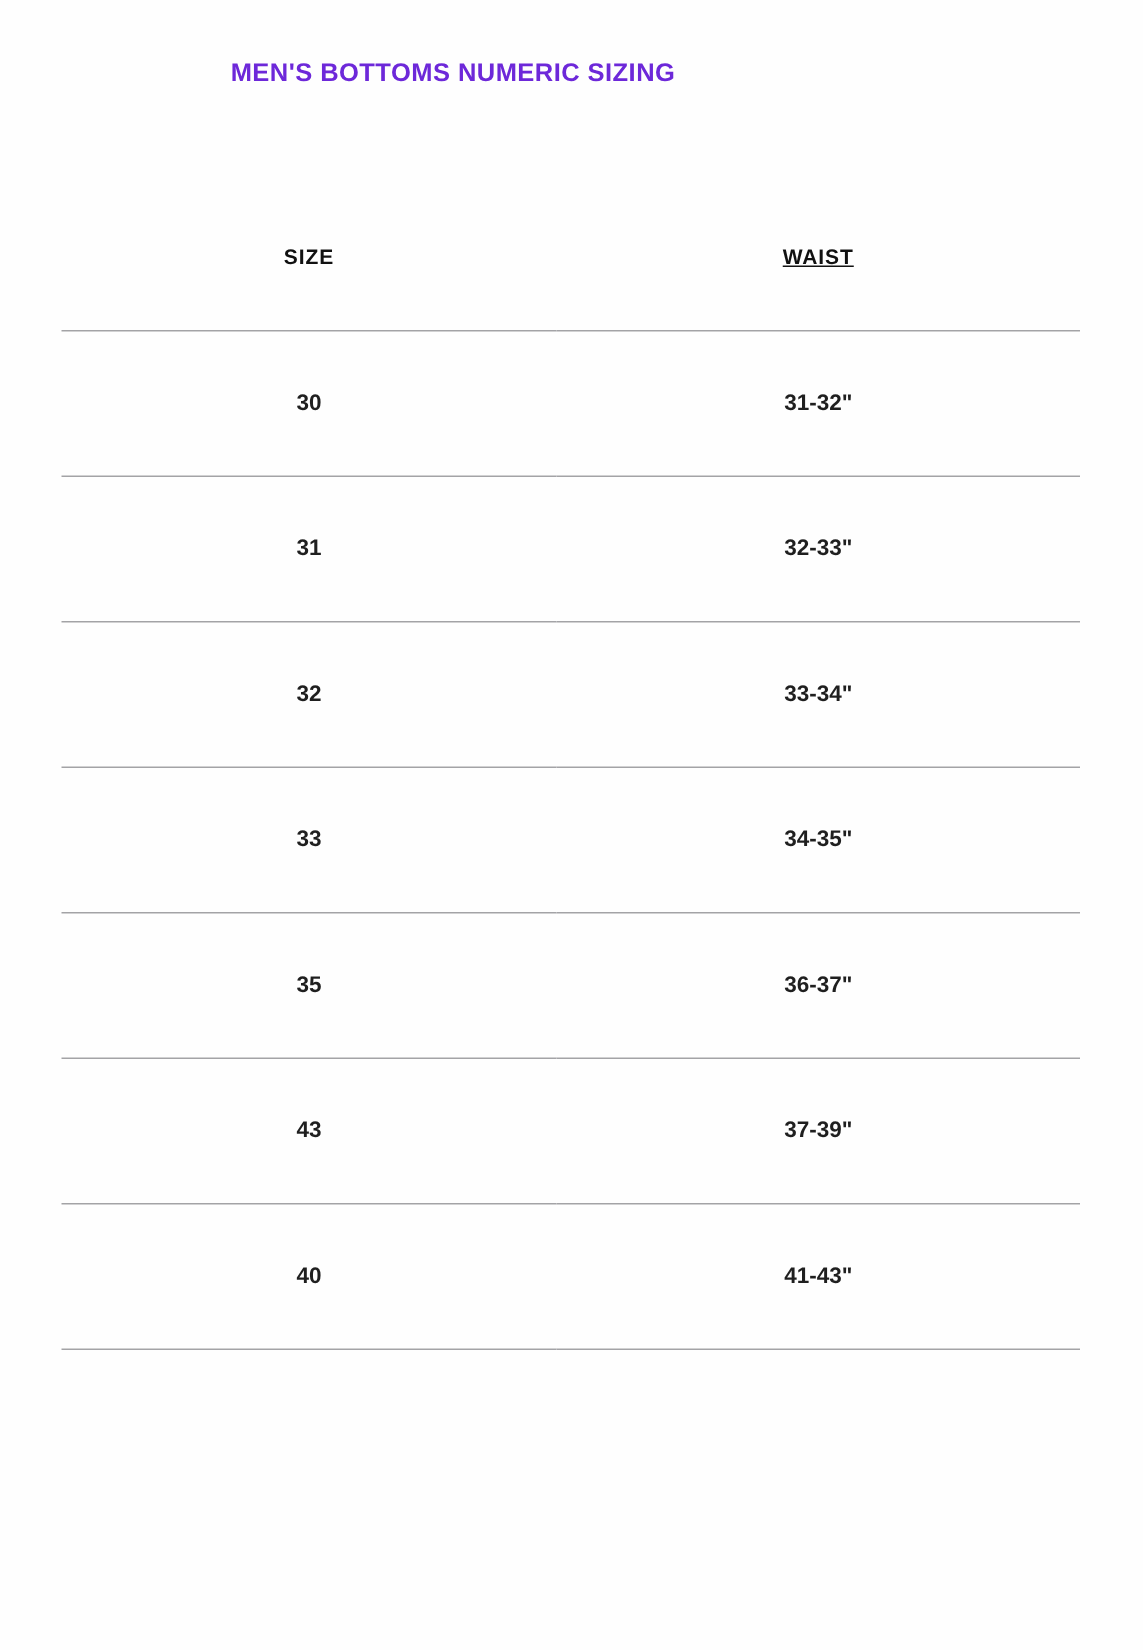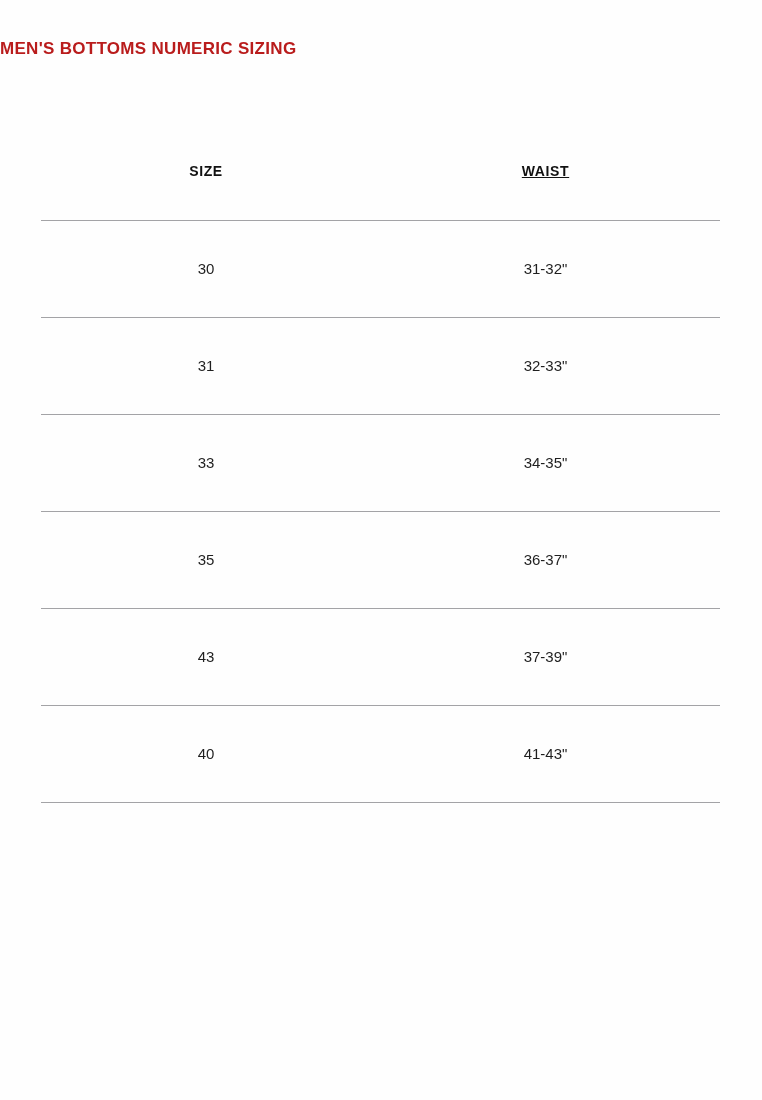--- a/index.html
+++ b/index.html
@@ -21,24 +21,25 @@
     height: 1100px;
     box-sizing: border-box;
   }
 
   
   .chart-title {
     position: absolute;
     top: 39px;
     left: 0;
     width: 604px;
+    text-align: center;
     font-size: 17px;
     font-weight: bold;
     letter-spacing: 0.3px;
-    color: #b91c1c;
+    color: #6d28d9;
     white-space: nowrap;
   }
 
   
   .size-table {
     position: absolute;
     top: 122px;
     left: 41px;
     width: 679px;
     border-collapse: collapse;
@@ -67,21 +68,21 @@
     font-weight: bold;
     letter-spacing: 0.6px;
     color: #111111;
   }
   .size-table thead tr {
     height: 98px;
   }
 
   .size-table tbody td {
     font-size: 15px;
-    font-weight: normal;
+    font-weight: bold;
     color: #1f1f1f;
   }
 
   .cell-size  { padding-left: 139px; }
   .cell-waist { padding-left: 120px; }
 
   .head-size  { padding-left: 129px; }
   .head-waist { padding-left: 120px; text-decoration: underline; }
 </style>
 </head>
@@ -105,20 +106,24 @@
     <tbody id="table-body">
         <tr>
           <td class="cell-size">30</td>
           <td class="cell-waist">31-32"</td>
         </tr>
         <tr>
           <td class="cell-size">31</td>
           <td class="cell-waist">32-33"</td>
         </tr>
         <tr>
+          <td class="cell-size">32</td>
+          <td class="cell-waist">33-34"</td>
+        </tr>
+        <tr>
           <td class="cell-size">33</td>
           <td class="cell-waist">34-35"</td>
         </tr>
         <tr>
           <td class="cell-size">35</td>
           <td class="cell-waist">36-37"</td>
         </tr>
         <tr>
           <td class="cell-size">43</td>
           <td class="cell-waist">37-39"</td>

